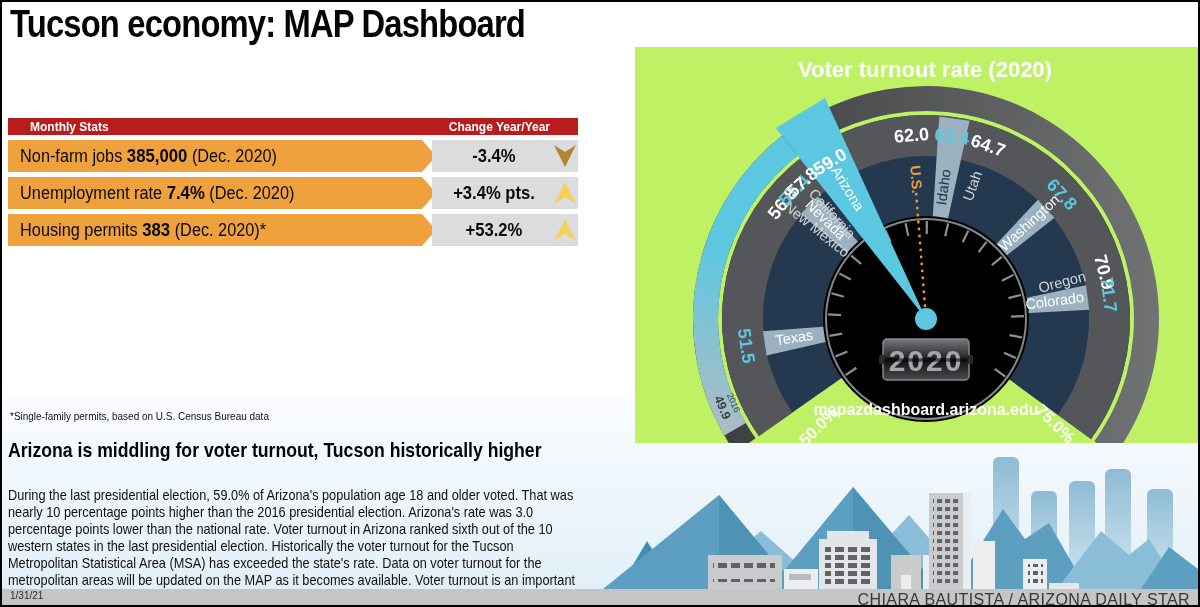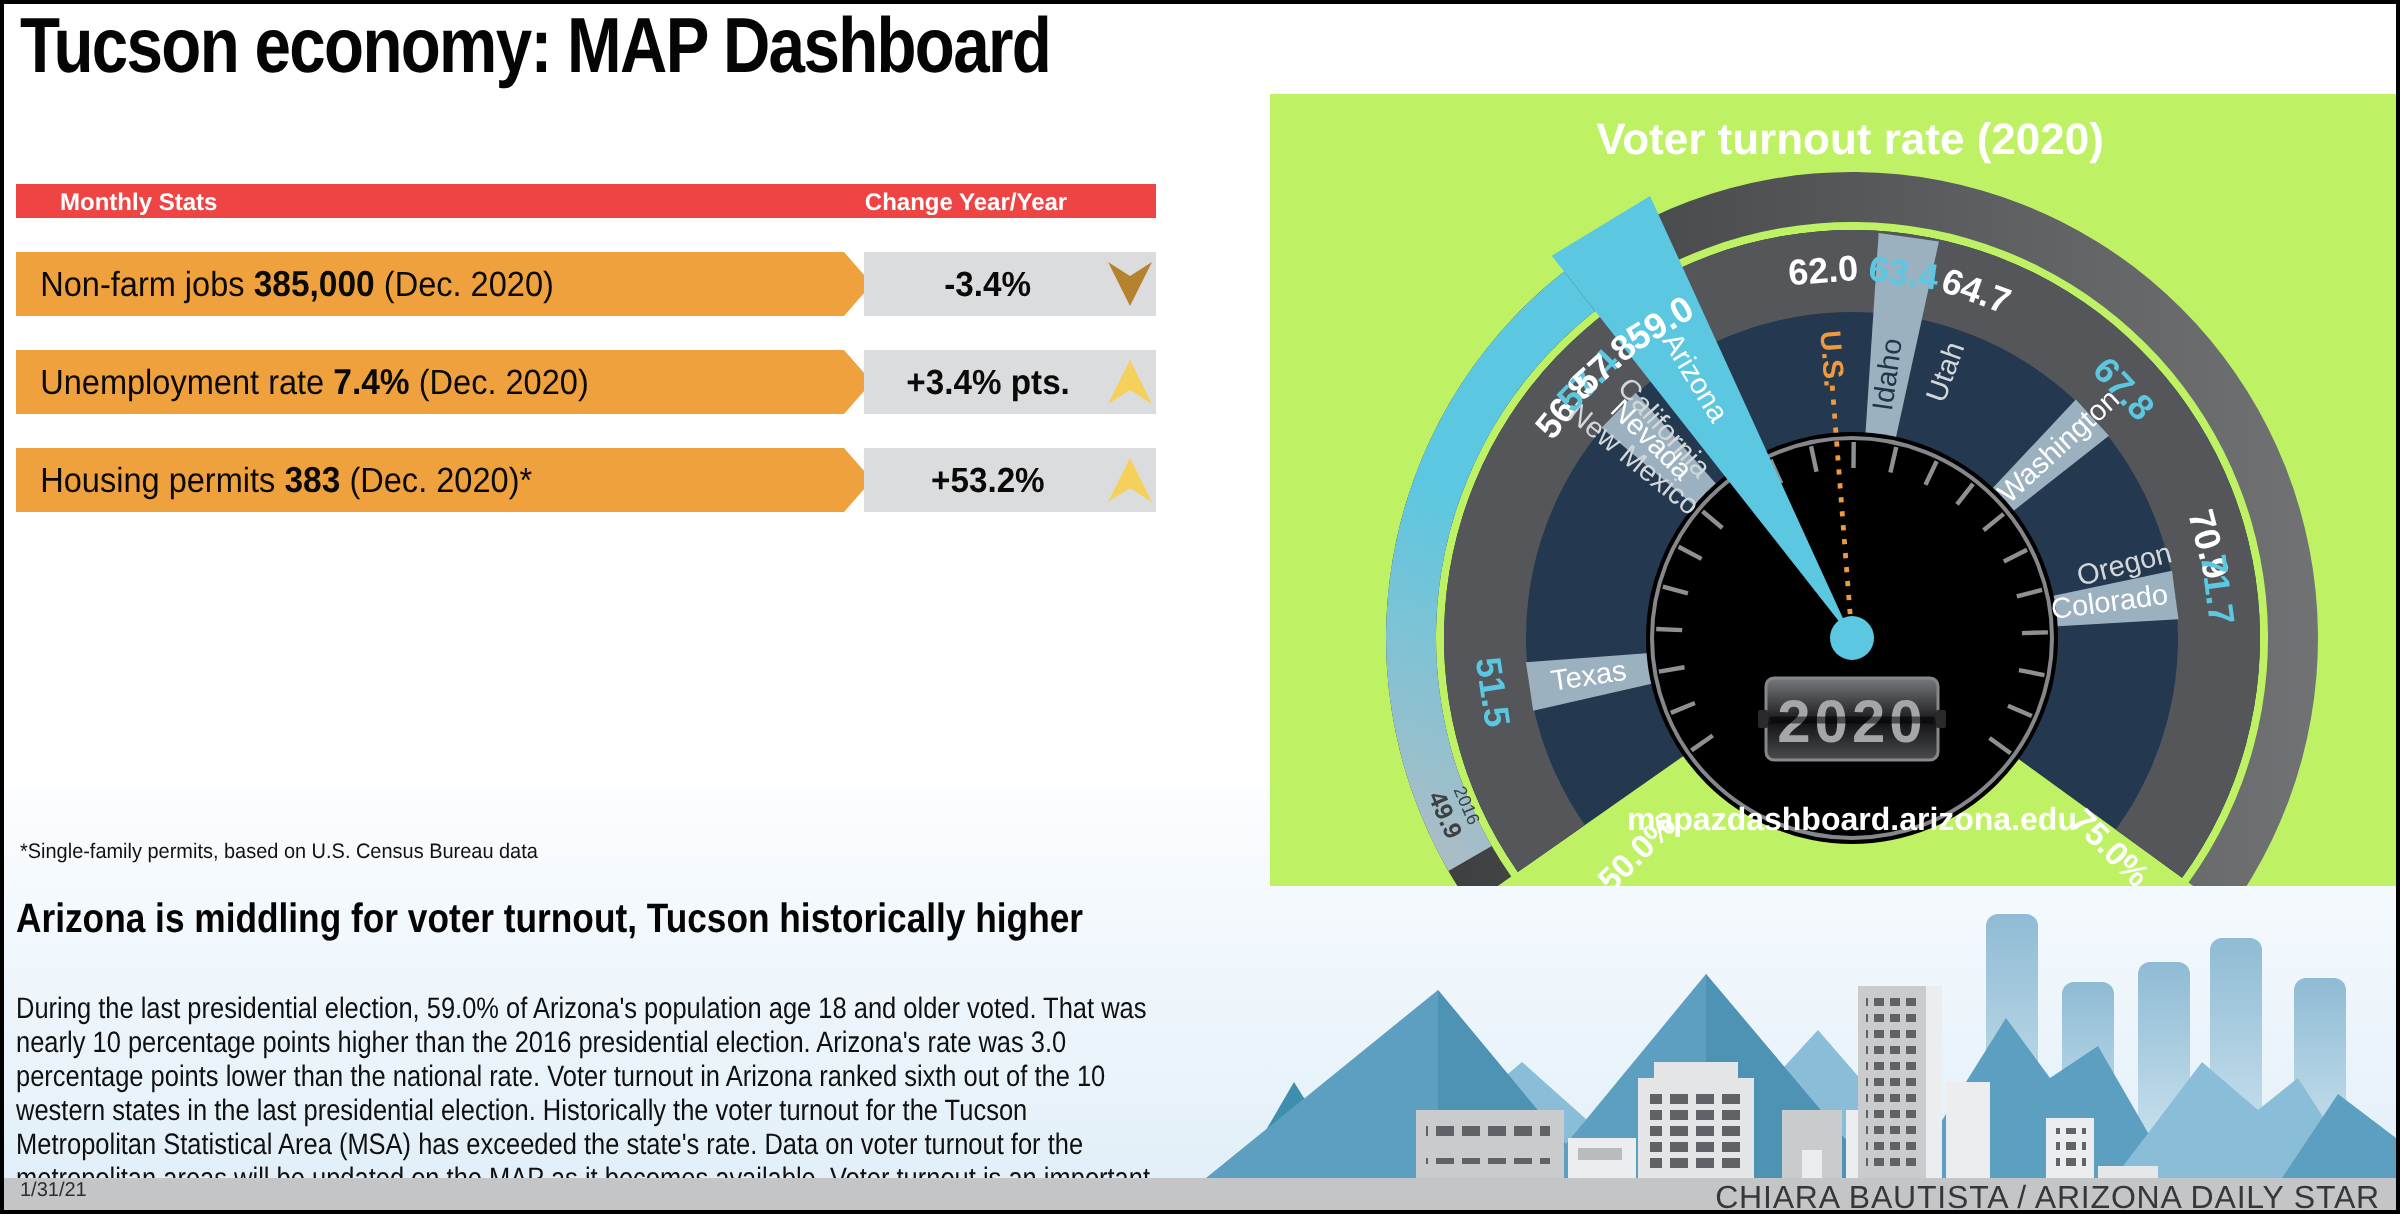--- a/index.html
+++ b/index.html
@@ -4,24 +4,24 @@
 <style>
   html,body{margin:0;padding:0;background:#888;}
   .canvas{position:relative;width:1200px;height:607px;background:#fff;overflow:hidden;
           font-family:"Liberation Sans",sans-serif;}
   .frame{position:absolute;inset:0;border:2px solid #000;pointer-events:none;z-index:60;}
 
   
   .main-title{position:absolute;left:10px;top:2px;margin:0;font-size:39px;font-weight:bold;color:#050505;
               letter-spacing:-1px;transform:scaleX(.84);transform-origin:left top;white-space:nowrap;}
   .stats{position:absolute;left:8px;top:48px;width:570px;}
-  .stats-header{position:relative;height:17px;background:#ef4444;color:#fff;font-size:12px;font-weight:bold;}
+  .stats-header{position:relative;height:17px;background:#b91c1c;color:#fff;font-size:12px;font-weight:bold;margin-top:26px;}
   .stats-header .hl{position:absolute;left:22px;top:2px;}
-  .stats-header .hr{position:absolute;left:408px;width:134px;top:2px;text-align:center;}
-  .srow{position:relative;height:32px;margin-top:17px;text-align:right;}
+  .stats-header .hr{position:absolute;left:408px;width:134px;top:2px;text-align:right;}
+  .srow{position:relative;height:32px;margin-top:5px;text-align:right;}
   .sbar{position:absolute;left:0;top:0;width:428px;height:32px;background:#EFA13E;
         clip-path:polygon(0 0,414px 0,428px 16px,414px 100%,0 100%);
         display:flex;align-items:center;}
   .sbar .txt{font-size:17.5px;color:#0a0a0a;padding-left:13px;white-space:nowrap;
              transform:scaleX(.93);transform-origin:left center;}
   .sbar b{font-size:18px;}
   .schange{position:absolute;left:424px;top:0;width:124px;height:32px;background:#DBDCDD;
            display:flex;align-items:center;justify-content:center;font-size:17.5px;font-weight:bold;color:#0a0a0a;
            white-space:nowrap;}
   .schange span{transform:scaleX(.95);}

